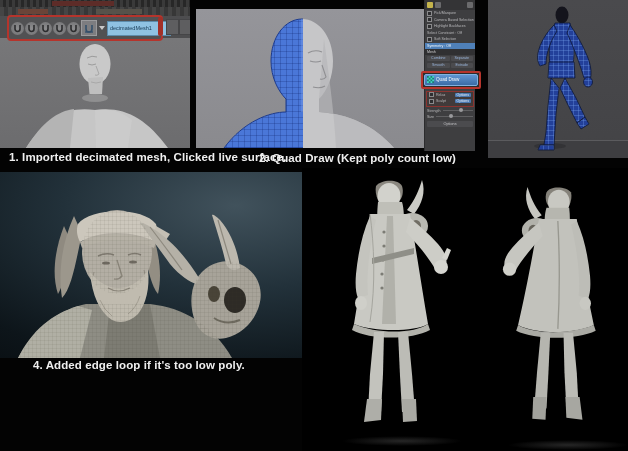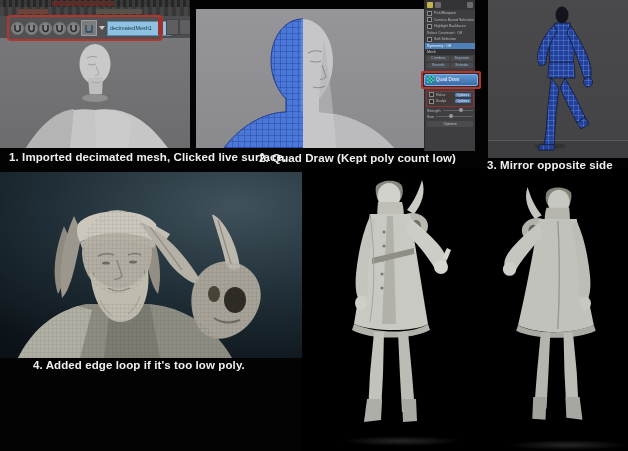--- a/index.html
+++ b/index.html
@@ -363,16 +363,15 @@
         <path d="M56 160 L52 202 L50 240 L63 240 L65 202 L66 160 Z" fill="#bcbcb6"></path>
         <path d="M80 160 L82 204 L84 240 L97 240 L94 202 L90 160 Z" fill="#b5b5af"></path>
         <path d="M49 228 L64 228 L63 250 L46 252 Z" fill="#a7a7a1"></path>
         <path d="M84 228 L98 228 L99 251 L85 252 Z" fill="#a2a29c"></path>
       </g>
     </svg>
   </div>
 
   <div class="caption" style="left:9px;top:151px;">1. Imported decimated mesh, Clicked live surface.</div>
   <div class="caption" style="left:259px;top:152px;">2. Quad Draw (Kept poly count low)</div>
-  <div class="caption" style="left:487px;top:159px;">3. Mirror opposite side</div>
   <div class="caption" style="left:3px;top:359px;margin-left:30px;">4. Added edge loop if it's too low poly.</div>
 
 </div>
 
 </body></html>

